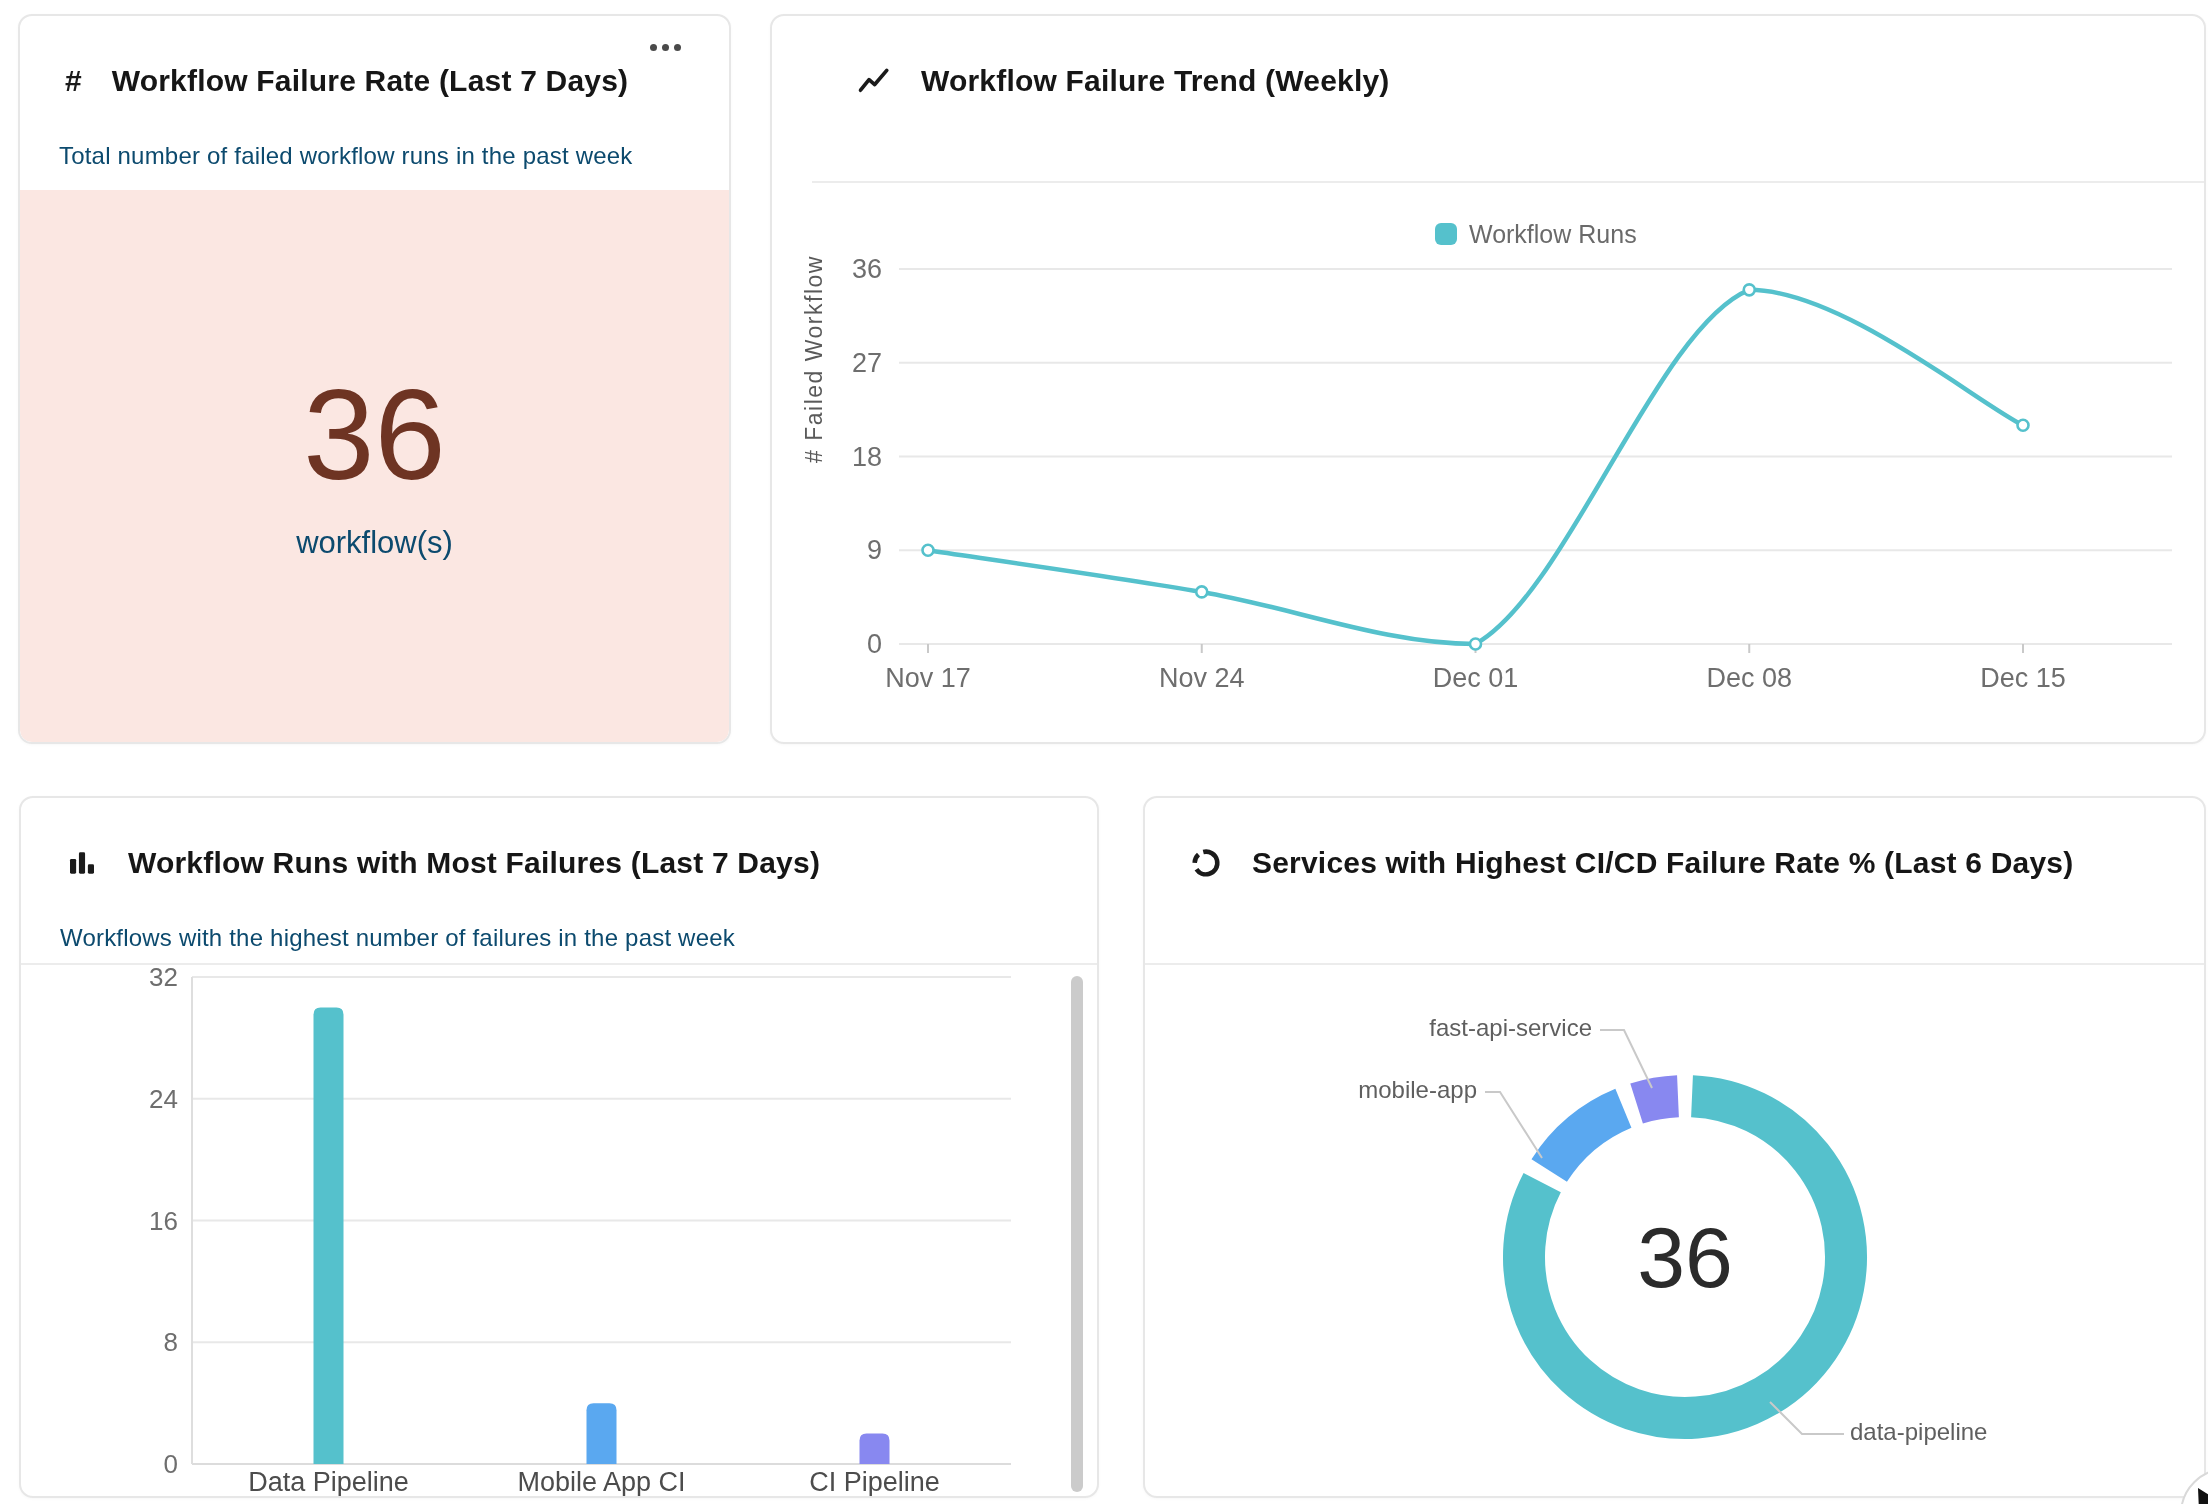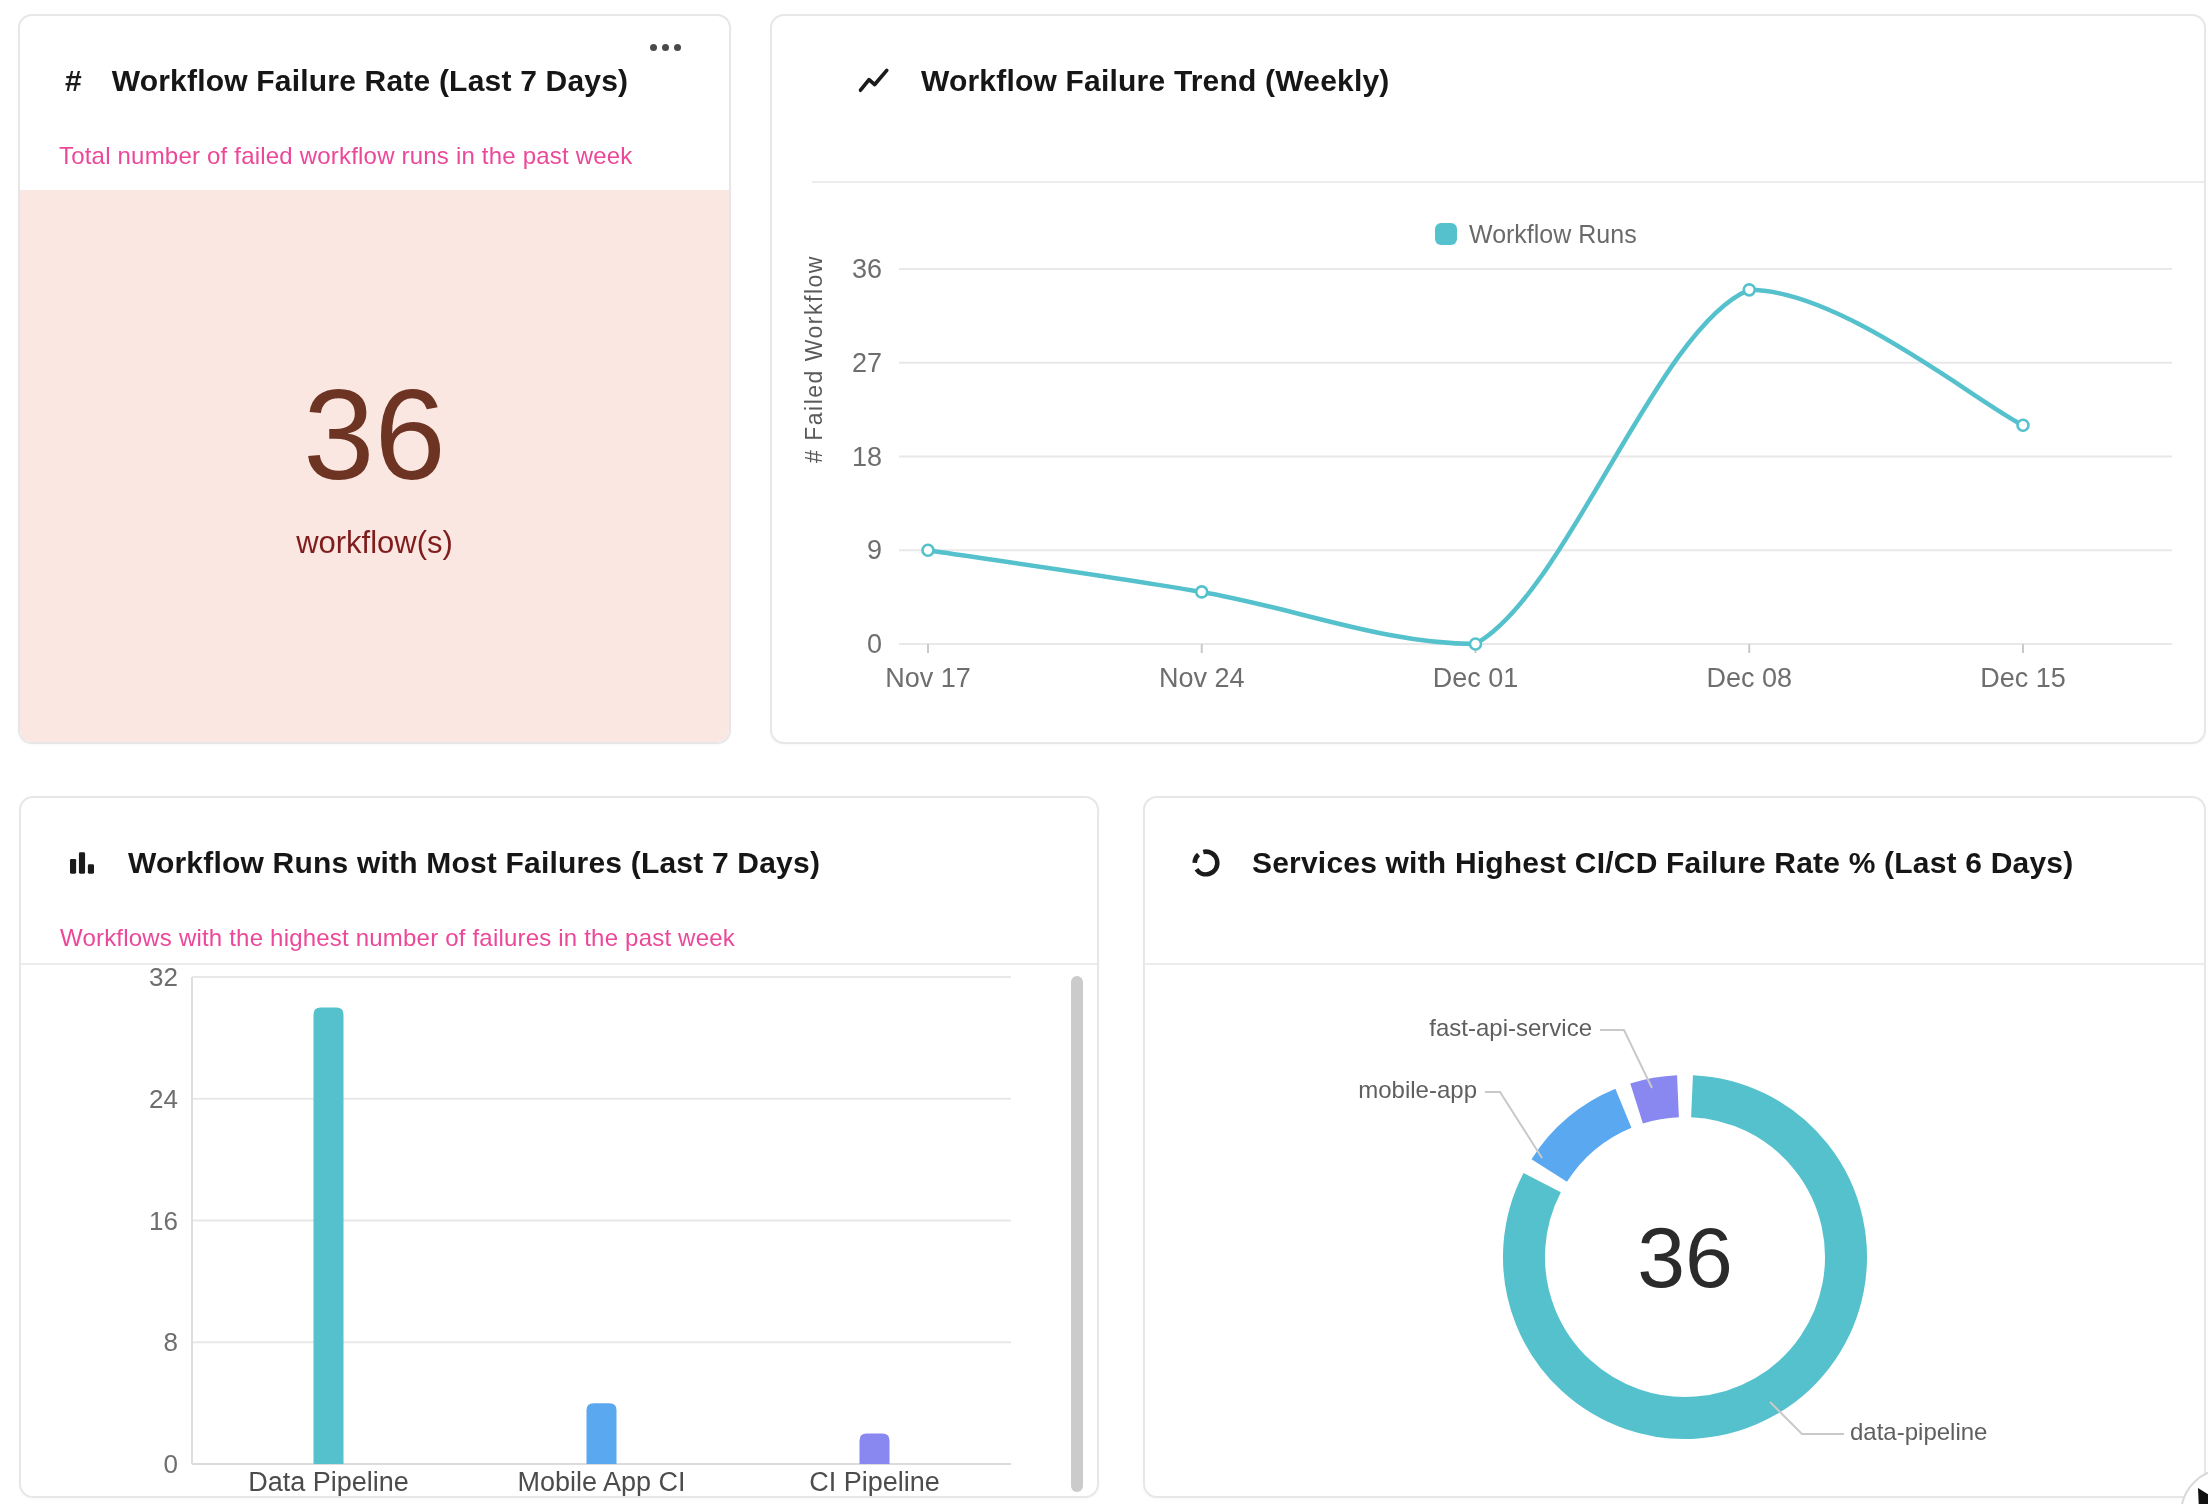--- a/index.html
+++ b/index.html
@@ -17,21 +17,21 @@
   #card-trend{left:770px;top:14px;width:1436px;height:730px;padding-left:40px;}
   #card-most-failures{left:19px;top:796px;width:1080px;height:702px;}
   #card-services{left:1143px;top:796px;width:1063px;height:702px;}
 
   .card-head{position:relative;padding:34px 44px 0 45px;box-sizing:border-box;}
   .with-divider{height:167px;border-bottom:2px solid #ececec;}
   .title-row{display:flex;align-items:center;gap:16px;}
   .card-title{margin:14px;font-size:30px;font-weight:600;color:#161616;letter-spacing:.2px;white-space:nowrap;}
   .t-icon{font-size:30px;font-weight:700;color:#1b1b1b;display:inline-flex;align-items:center;}
   .t-icon svg{display:block;}
-  .subtitle{margin:30px 0 0 -6px;font-size:24px;font-weight:500;color:#ec4899;letter-spacing:.2px;white-space:nowrap;}
+  .subtitle{margin:30px 0 0 -6px;font-size:24px;font-weight:500;color:#0c4a6e;letter-spacing:.2px;white-space:nowrap;}
 
   .menu-btn{
     position:absolute;right:38px;top:18px;border:none;background:transparent;cursor:pointer;
     padding:10px;display:flex;gap:5px;align-items:center;
   }
   .menu-btn i{width:7px;height:7px;border-radius:50%;background:#4a4a4a;display:block;}
 
   .stat-area{
     position:absolute;left:0;right:0;top:174px;bottom:0;
     display:flex;flex-direction:column;align-items:center;justify-content:center;
@@ -67,21 +67,21 @@
     </div>
     <p class="subtitle">Total number of failed workflow runs in the past week</p>
     <button class="menu-btn" aria-label="more">
       <i></i>
         <i></i>
         <i></i>
     </button>
   </div>
   <div class="stat-area" id="stat-area" style="background: rgb(251, 231, 226);">
     <div class="stat-value" id="stat-value" style="color: rgb(110, 52, 35);">36</div>
-    <div class="stat-unit" id="stat-unit" style="color: #7f1d1d;">workflow(s)</div>
+    <div class="stat-unit" id="stat-unit" style="color: #0c4a6e;">workflow(s)</div>
   </div>
 </section>
 
 <section class="card" id="card-trend">
   <div class="card-head with-divider">
     <div class="title-row">
       <span class="t-icon">
         <svg width="34" height="34" viewBox="0 0 24 24" fill="none">
           <polyline points="2.5,18.5 8.5,11 12.5,14.5 21,4.5" stroke="#1b1b1b" stroke-width="2.6" stroke-linecap="round" stroke-linejoin="round"></polyline>
         </svg>

